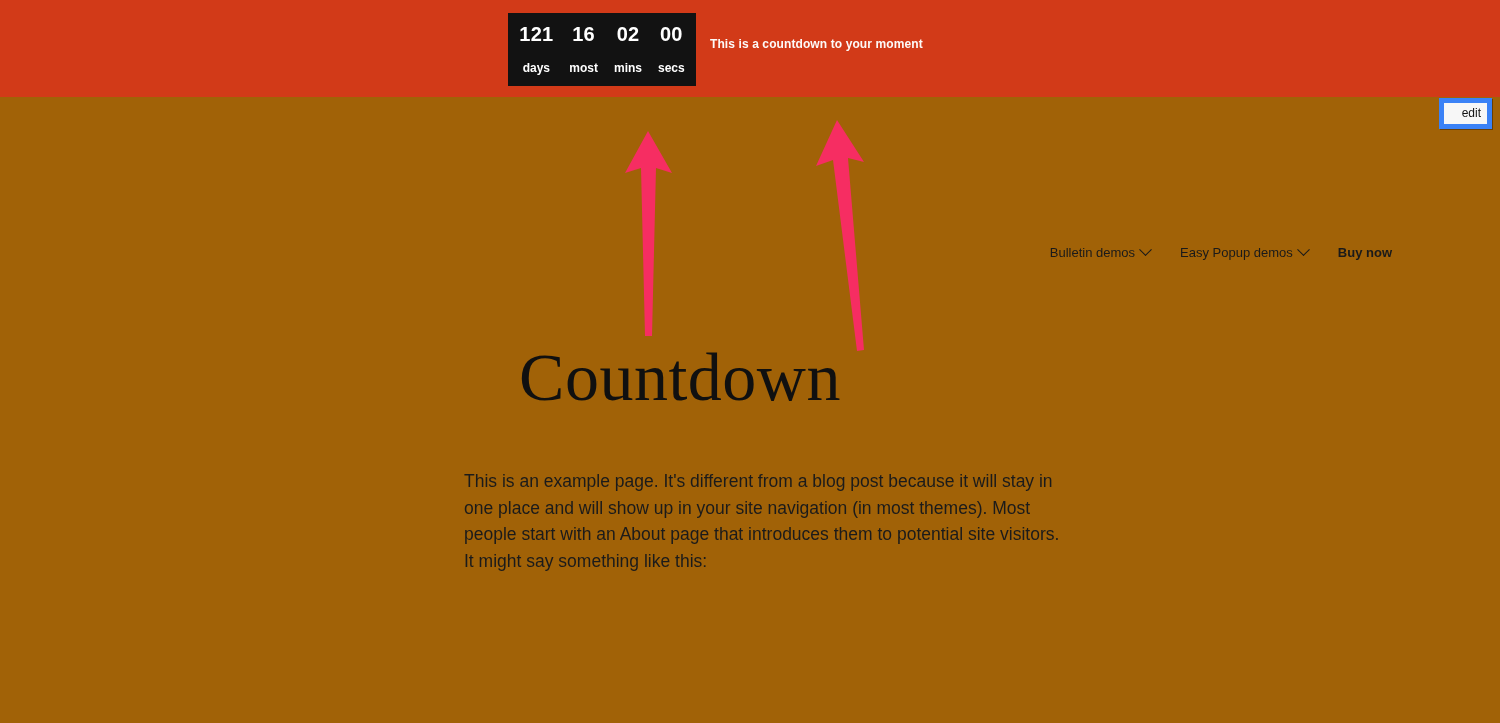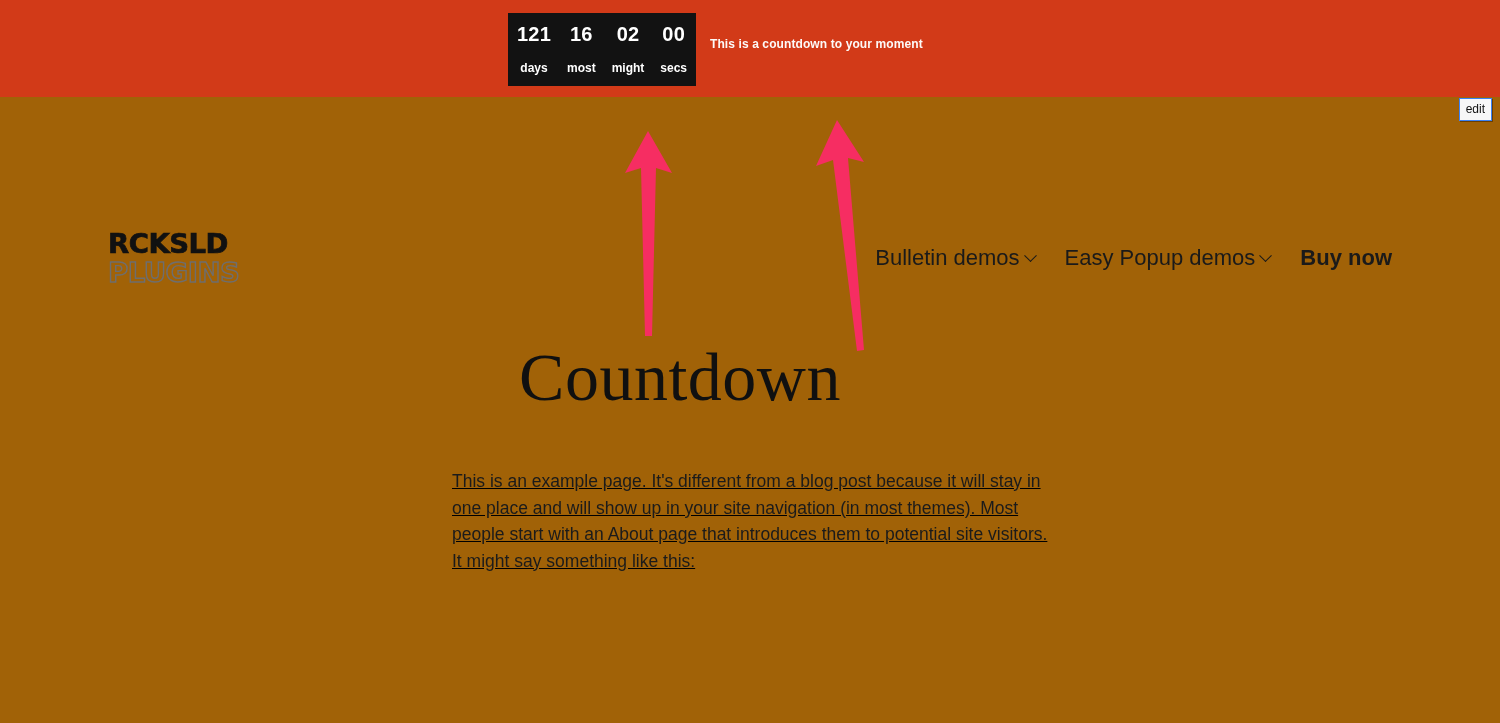--- a/index.html
+++ b/index.html
@@ -38,23 +38,23 @@
   }
   .banner-msg {
     position:absolute; left:710px; top:37px;
     color:#fdfaf8; font-size:12px; font-weight:700;
     letter-spacing:.1px; white-space:nowrap;
   }
 
   
   .edit-chip {
     position:absolute; right:8px; top:98px;
-    border:1px solid #3b82f6; background:#f7f7f7;
+    border:5px solid #3b82f6; background:#f7f7f7;
     font-size:12px; line-height:14px;
-    padding:3px 6px 4px 6px;
+    padding:3px 6px 4px 18px;
     color:#111;
     box-shadow:1px 1px 0 rgba(0,0,0,.35);
   }
 
   
   .site-header { position:absolute; left:0; top:97px; width:1500px; height:130px; }
   .logo { position:absolute; left:108px; top:133px; width:130px; }
   .logo-top {
     font-family:"DejaVu Sans", sans-serif;
     font-size:27px; font-weight:700; line-height:27px;
@@ -71,21 +71,21 @@
     margin-top:2px;
     transform:scaleX(1.02); transform-origin:left center;
   }
 
   .main-nav {
     position:absolute; right:108px; top:148px;
     display:flex; align-items:center; gap:0;
   }
   .nav-item {
     display:flex; align-items:center; gap:7px;
-    font-size:22px; color:#1a1a1a; white-space:nowrap;
+    font-size:13px; color:#1a1a1a; white-space:nowrap;
     margin-left:30px; cursor:pointer;
   }
   .nav-item.bold { font-weight:700; }
   .chev {
     display:inline-block; width:9px; height:9px;
     border-right:1.6px solid #1a1a1a; border-bottom:1.6px solid #1a1a1a;
     transform:rotate(45deg) translate(-2px,-2px);
     margin-left:-1px;
   }
 
@@ -95,21 +95,21 @@
   
   .page-title {
     position:absolute; left:0; top:338px; width:1360px;
     text-align:center;
     font-family:"Liberation Serif", "DejaVu Serif", serif;
     font-size:68px; font-weight:400; color:#101010;
     letter-spacing:.5px; line-height:78px;
   }
 
   
-  .content { position:absolute; left:452px; top:468px; width:602px;text-decoration:underline; }
+  .content { position:absolute; left:464px; top:468px; width:602px; }
   .para {
     font-size:17.5px; line-height:26.5px; color:#1b1b1b;
   }
 
   
   .quote-card {
     position:absolute; left:440px; top:590px;
     width:615px; height:133px;
     background:#ffffff;
     border-radius:14px 14px 0 0;
@@ -132,37 +132,33 @@
       <div class="cd-unit">
         <span class="cd-num">121</span>
         <span class="cd-lab">days</span>
       </div>
       <div class="cd-unit">
         <span class="cd-num">16</span>
         <span class="cd-lab">most</span>
       </div>
       <div class="cd-unit">
         <span class="cd-num">02</span>
-        <span class="cd-lab">might</span>
+        <span class="cd-lab">mins</span>
       </div>
       <div class="cd-unit">
         <span class="cd-num">00</span>
         <span class="cd-lab">secs</span>
       </div>
     </div>
     <div class="banner-msg">This is a countdown to your moment</div>
   </div>
 
   <div class="edit-chip">edit</div>
 
   <div class="site-header">
-    <div class="logo">
-      <div class="logo-top">RCKSLD</div>
-      <div class="logo-bottom">PLUGINS</div>
-    </div>
 
     <nav class="main-nav">
       <div class="nav-item">
         <span>Bulletin demos</span>
         <span class="chev"></span>
       </div>
       <div class="nav-item">
         <span>Easy Popup demos</span>
         <span class="chev"></span>
       </div>

